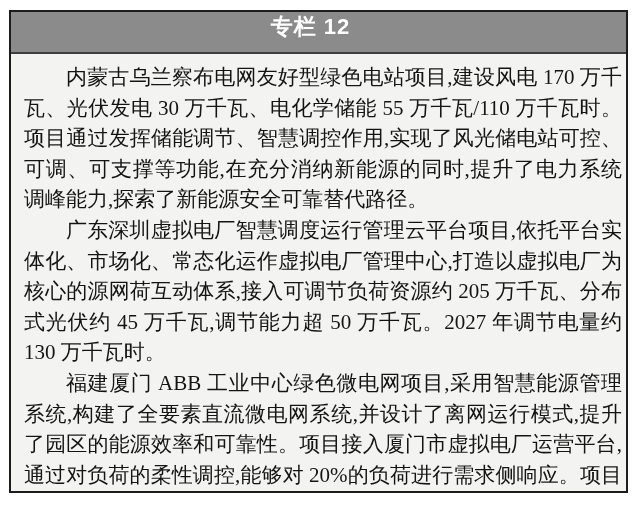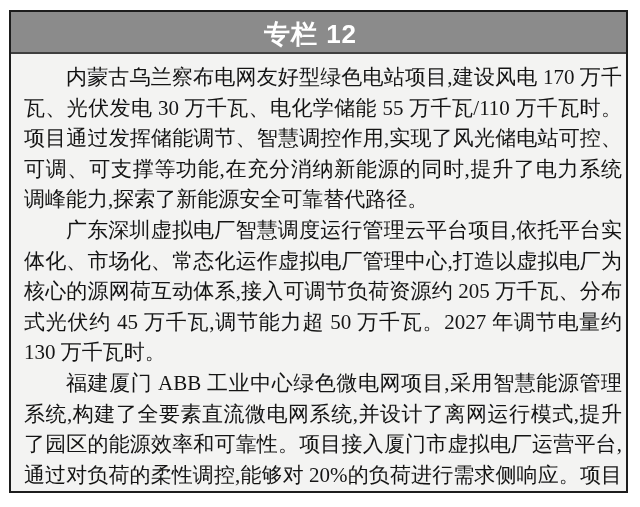--- a/index.html
+++ b/index.html
@@ -23,26 +23,26 @@
     height: 483px;
     box-sizing: border-box;
     border: 2px solid #1d1d1d;
     background: #f3f3f2;
   }
   .panel-header {
     height: 40px;
     background: #8b8b8b;
     border-bottom: 2px solid #3f3f3f;
     display: flex;
-    align-items: flex-end;
+    align-items: flex-start;
     justify-content: center;
     color: #ffffff;
     font-family: "Liberation Sans", "DejaVu Sans", sans-serif;
     font-weight: bold;
-    font-size: 26px;
+    font-size: 22px;
     letter-spacing: 1px;
   }
   .panel-header .column-label {
     margin-right: 16px;
   }
   .panel-body {
     box-sizing: border-box;
     height: 437px;
     padding: 8px 4px 0 13px;
     background: #f3f3f2;

